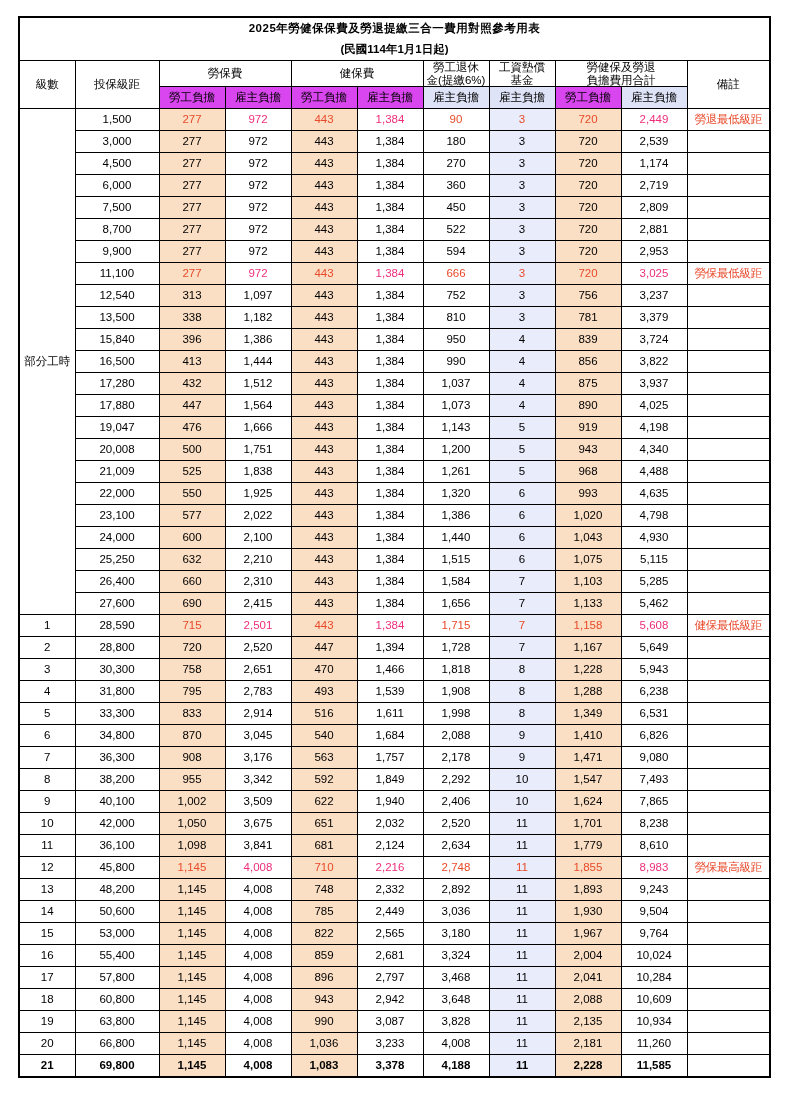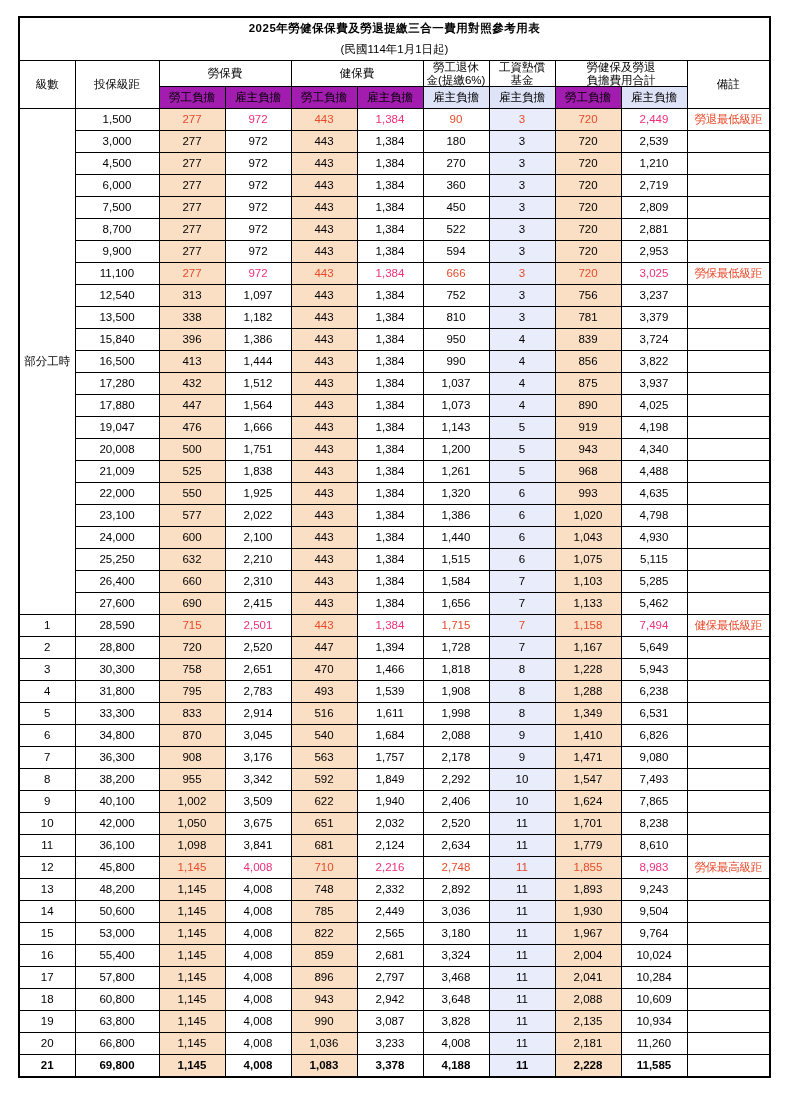--- a/index.html
+++ b/index.html
@@ -44,38 +44,38 @@
     font-size: 15.5px;
     font-weight: bold;
     height: 28px;
     letter-spacing: 0.5px;
   }
   .subtitle-cell {
     border-left: 2px solid #000 !important;
     border-right: 2px solid #000 !important;
     border-top: none !important;
     font-size: 12.5px;
-    font-weight: normal;
+    font-weight: bold;
     height: 24px;
   }
   
   .hdr {
     font-size: 12px;
     font-weight: normal;
     height: 24px;
   }
   .hdr-small {
     font-size: 10.5px;
     line-height: 1.15;
   }
   .sub-hdr {
     font-size: 11px;
     height: 19px;
   }
-  .bg-orange { background: #a21caf; }
+  .bg-orange { background: #d946ef; }
   .bg-orange-lt { background: #fbdfc4; }
   .bg-blue { background: #dfe3f7; }
   .bg-blue-lt { background: #e9ecfa; }
 
   
   col.c-level { width: 56px; }
   col.c-salary { width: 84px; }
   col.c-num { width: 66px; }
   col.c-num2 { width: 66px; }
   col.c-note { width: 83px; }
@@ -181,21 +181,21 @@
         </tr>
         <tr>
           <td class="salary">4,500</td>
           <td class="num bg-orange-lt">277</td>
           <td class="num">972</td>
           <td class="num bg-orange-lt">443</td>
           <td class="num">1,384</td>
           <td class="num">270</td>
           <td class="num bg-blue-lt">3</td>
           <td class="num bg-orange-lt">720</td>
-          <td class="num">1,210</td>
+          <td class="num">1,174</td>
           <td class="note-red"></td>
         </tr>
         <tr>
           <td class="salary">6,000</td>
           <td class="num bg-orange-lt">277</td>
           <td class="num">972</td>
           <td class="num bg-orange-lt">443</td>
           <td class="num">1,384</td>
           <td class="num">360</td>
           <td class="num bg-blue-lt">3</td>
@@ -434,21 +434,21 @@
         <tr class="bold-sep">
           <td class="lvl">1</td>
           <td class="salary">28,590</td>
           <td class="num bg-orange-lt hl-red">715</td>
           <td class="num hl-pink">2,501</td>
           <td class="num bg-orange-lt hl-red">443</td>
           <td class="num hl-pink">1,384</td>
           <td class="num hl-red">1,715</td>
           <td class="num bg-blue-lt hl-red">7</td>
           <td class="num bg-orange-lt hl-red">1,158</td>
-          <td class="num hl-pink">7,494</td>
+          <td class="num hl-pink">5,608</td>
           <td class="note-red">健保最低級距</td>
         </tr>
         <tr>
           <td class="lvl">2</td>
           <td class="salary">28,800</td>
           <td class="num bg-orange-lt">720</td>
           <td class="num">2,520</td>
           <td class="num bg-orange-lt">447</td>
           <td class="num">1,394</td>
           <td class="num">1,728</td>

